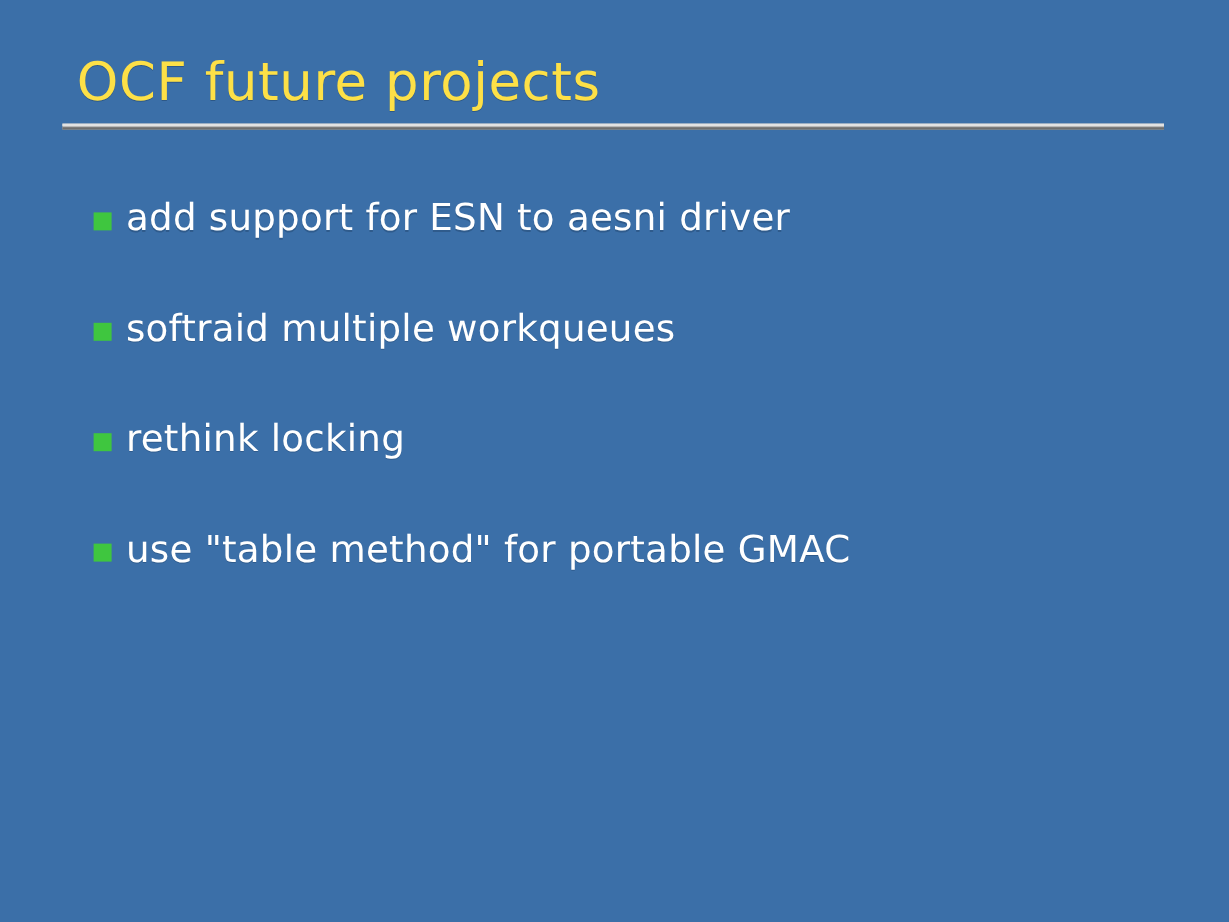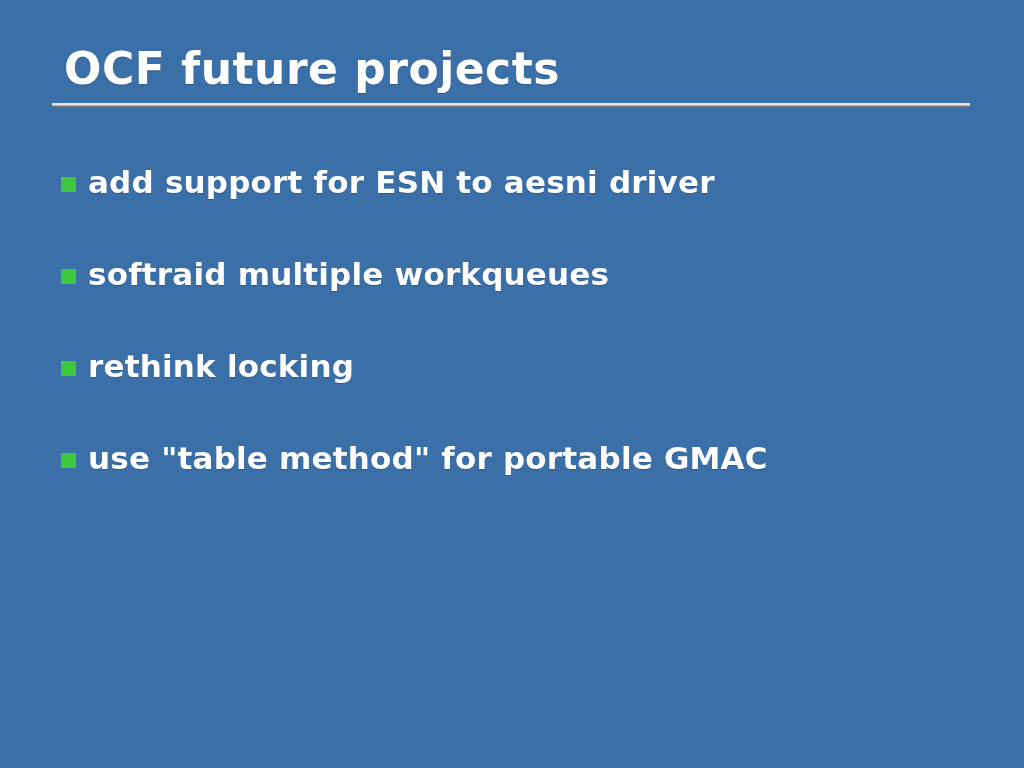--- a/index.html
+++ b/index.html
@@ -48,27 +48,26 @@
     height: 5px;
     border-top: 2px solid #e2e2e2;
     border-bottom: 2px solid #6e6e6e;
     box-sizing: border-box;
     background: #b9b9b9;
   }
 
   
   #bullet-list {
     position: absolute;
-    left: 61px;
+    left: 78px;
     top: 160px;
     width: 900px;
     list-style: none;
     margin: 0;
     padding: 0;
-    font-weight: bold;
   }
 
   .bullet-row {
     display: flex;
     align-items: flex-start;
     height: 92px;
   }
 
   .bullet-marker {
     flex: 0 0 auto;
@@ -89,21 +88,21 @@
     letter-spacing: 0.2px;
     text-shadow: 0 1px 0 rgba(20,45,75,0.30);
   }
 </style>
 </head>
 <body style="background: rgb(59, 111, 168);">
 
 <div id="slide" style="background: rgb(59, 111, 168);">
 
   <div id="title-block">
-    <div id="slide-title" style="color: #ffffff; font-weight: bold;">OCF future projects</div>
+    <div id="slide-title" style="color: #fde047;">OCF future projects</div>
     <div id="title-rule" style="border-top-color: rgb(226, 226, 226); border-bottom-color: rgb(110, 110, 110);"></div>
   </div>
 
   <ul id="bullet-list">
 
     <li class="bullet-row">
       <span class="bullet-marker" style="background: rgb(63, 198, 63);"></span>
       <span class="bullet-text">add support for ESN to aesni driver</span>
     </li>
 

